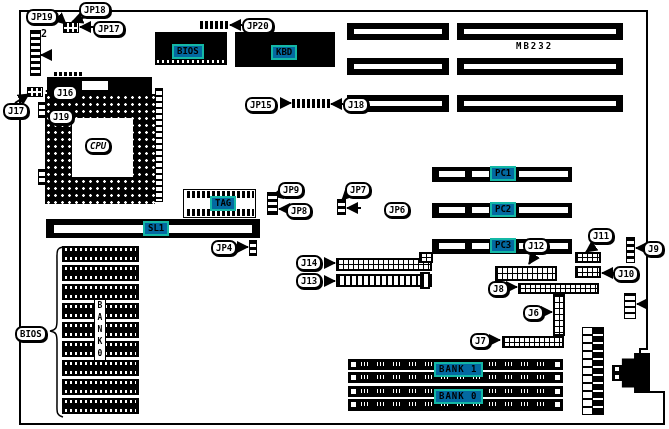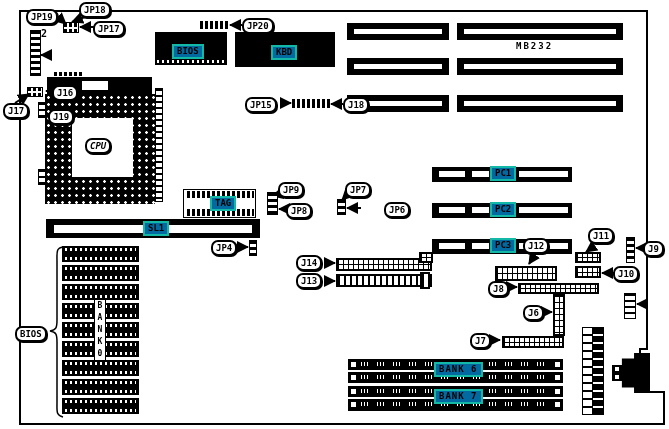--- a/index.html
+++ b/index.html
@@ -260,22 +260,22 @@
     <span class="simmend" style="right:2px;"></span>
   </div>
   <div class="simm" style="left:348px;top:386px;width:215px;height:11px;">
     <span class="simmend" style="left:2px;"></span>
     <span class="simmend" style="right:2px;"></span>
   </div>
   <div class="simm" style="left:348px;top:399px;width:215px;height:12px;">
     <span class="simmend" style="left:2px;"></span>
     <span class="simmend" style="right:2px;"></span>
   </div>
-  <div class="onlabel" style="left:434px;top:362px;letter-spacing:1px;">BANK 6</div>
-  <div class="onlabel" style="left:434px;top:389px;letter-spacing:1px;">BANK 7</div>
+  <div class="onlabel" style="left:434px;top:362px;letter-spacing:1px;">BANK 1</div>
+  <div class="onlabel" style="left:434px;top:389px;letter-spacing:1px;">BANK 0</div>
 
   <div class="power" style="left:582px;top:327px;width:22px;height:88px;">
     <div class="power-l"></div>
     <div class="power-r"></div>
   </div>
   <div class="din" style="left:612px;top:353px;width:38px;height:40px;">
     <div class="wht" style="left:3px;top:14px;width:4px;height:4px;"></div>
     <div class="wht" style="left:3px;top:22px;width:4px;height:4px;"></div>
   </div>
 

